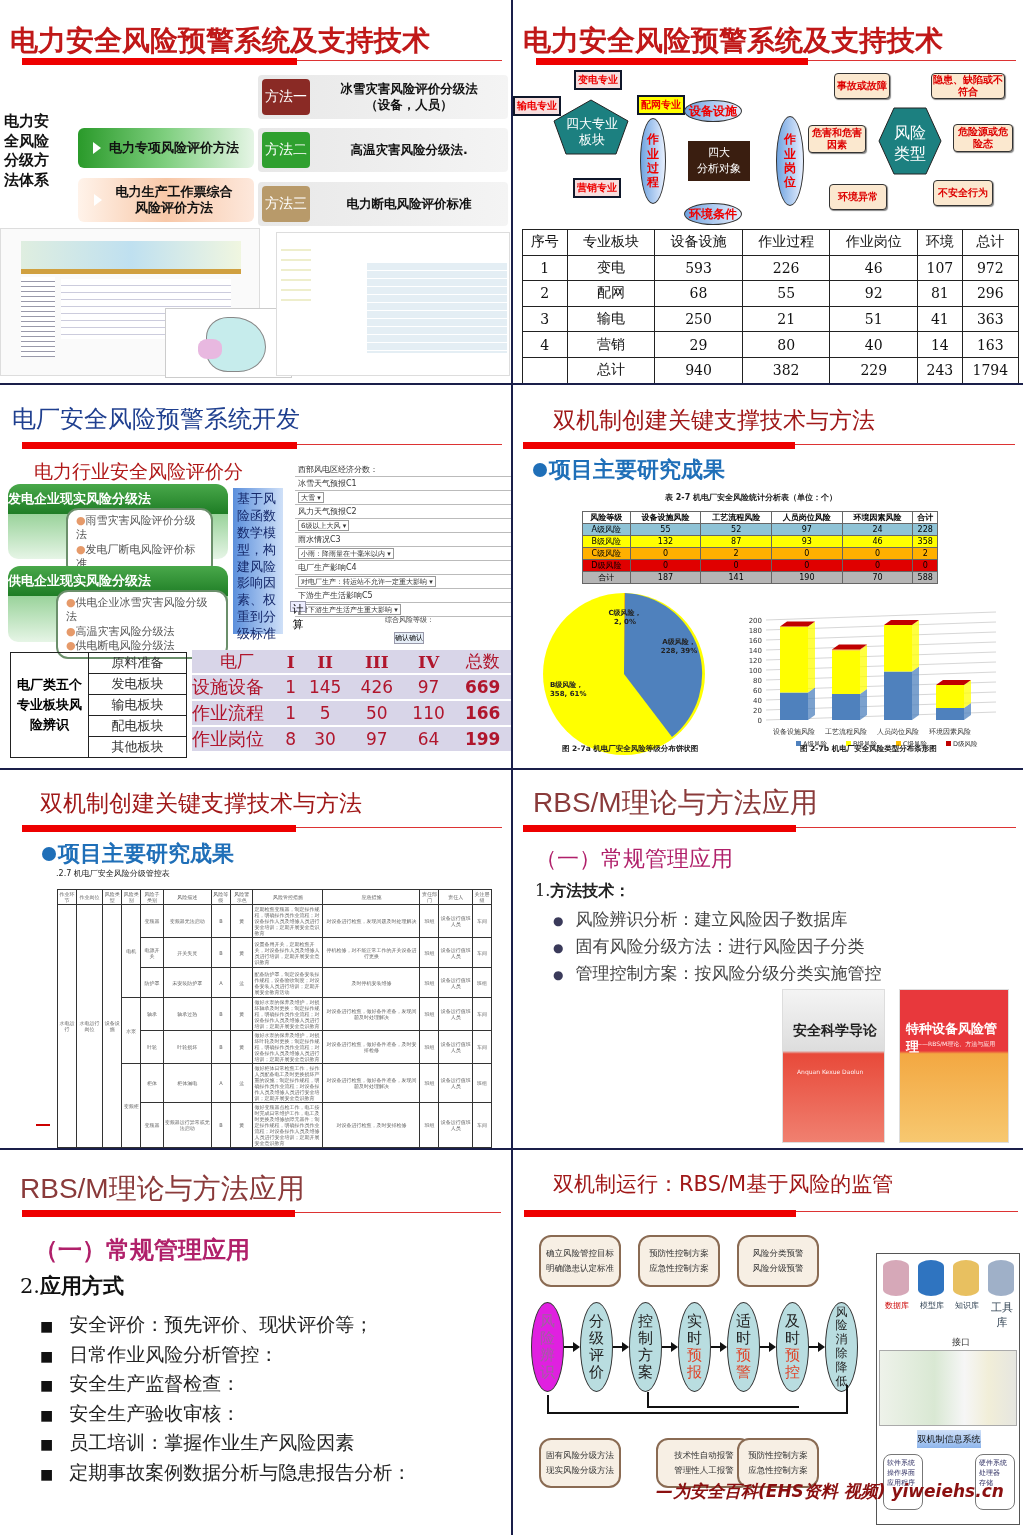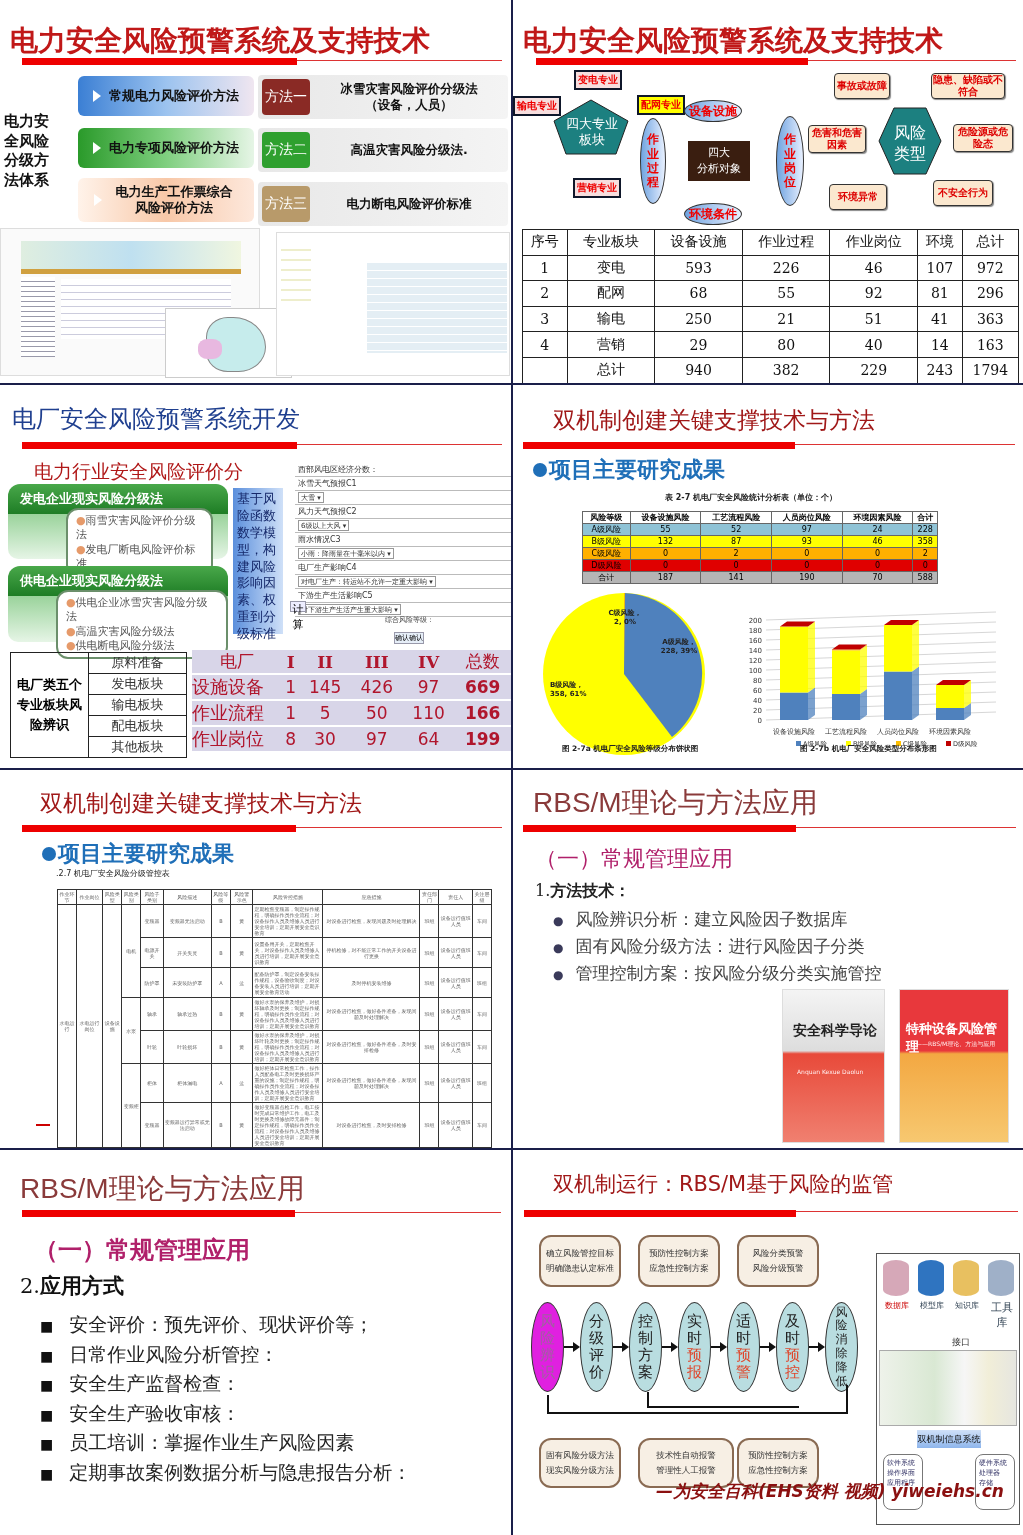--- a/index.html
+++ b/index.html
@@ -22,21 +22,21 @@
 .arrow-r{display:inline-block;width:0;height:0;border-top:6px solid transparent;border-bottom:6px solid transparent;border-left:8px solid #fff;margin-right:8px}
 
 
 .s2-lbl{position:absolute;font-size:10px;font-weight:bold;color:#e00;background:#f7dede;border:2px solid #0f172a;padding:1px 2px;white-space:nowrap}
 .s2-risk{position:absolute;font-size:10px;font-weight:bold;color:#d00;background:#fbe8cf;border:1px solid #333;border-radius:4px;box-shadow:1px 1px 1px #888;text-align:center;line-height:1.2;display:flex;align-items:center;justify-content:center}
 .s2-ellipse{position:absolute;background:linear-gradient(90deg,#6fa3e0,#e8f0ff);border:1px solid #333;border-radius:50%;display:flex;align-items:center;justify-content:center;color:#e00;font-weight:bold;font-size:12px;text-align:center;line-height:1.2}
 table.s2t{position:absolute;left:522px;top:229px;width:497px;border-collapse:collapse;font-family:"DejaVu Serif",serif;font-size:14px}
 table.s2t td,table.s2t th{border:1px solid #222;text-align:center;height:25.6px;font-weight:normal;color:#111}
 
 
-.s3-green{position:absolute;left:8px;width:220px;height:30px;background:linear-gradient(180deg,#49a84a,#1e7d25);color:#fff;font-weight:bold;font-size:13px;border-radius:12px 12px 0 0;display:flex;align-items:center;padding-left:12px}
+.s3-green{position:absolute;left:8px;width:220px;height:30px;background:linear-gradient(180deg,#49a84a,#1e7d25);color:#fff;font-weight:bold;font-size:13px;border-radius:12px 12px 0 0;display:flex;align-items:center;}
 .s3-greenbody{position:absolute;left:8px;width:220px;background:linear-gradient(180deg,#9ad39b,#e6f5e6);border-radius:0 0 10px 10px}
 .s3-box{position:absolute;background:#fff;border:2px solid #6b8f6b;border-radius:12px;font-family:"DejaVu Serif",serif;font-size:11px;color:#555;padding:4px 8px;line-height:1.3}
 .s3-box .dot{color:#e69a6a}
 .s3-form{position:absolute;left:295px;top:463px;width:216px;font-size:8px;color:#333}
 .s3-form .row{border-bottom:1px solid #bbb;height:14px;line-height:14px;padding-left:3px;white-space:nowrap;overflow:hidden}
 .s3-form .sel{display:inline-block;border:1px solid #999;background:#fff;height:11px;line-height:10px;padding:0 2px;font-size:7px}
 table.s3ta{position:absolute;left:10px;top:652px;border-collapse:collapse;font-size:13px}
 table.s3ta td{border:1px solid #222;text-align:center;height:21px}
 table.s3tb{position:absolute;left:192px;top:650px;width:319px;border-collapse:collapse;background:#d8d5e8;color:#b0162d;font-size:17px}
 table.s3tb td{text-align:center;height:23px;border-bottom:2px solid #fff;font-family:"DejaVu Sans",sans-serif}
@@ -65,24 +65,20 @@
 
 <div class="grid">
 
 <div class="slide" style="left:0;top:0;width:511px;height:383px">
   <div class="title" style="left:10px;top:22px;font-size:28px;color:#c01818">电力安全风险预警系统及支持技术</div>
   <div class="ubar" style="left:22px;top:58px;width:275px"></div>
   <div class="uline" style="left:297px;top:60px;width:205px"></div>
 
   <div class="abs" style="left:4px;top:112px;width:56px;font-weight:bold;font-size:15px;line-height:1.3;color:#111">电力安全风险分级方法体系</div>
 
-  <div class="s1-method" style="top:76px;width:176px;background:linear-gradient(90deg,#3b7fd4,#9cc3ef,#f0e6f0)">
-    <span class="arrow-r"></span>
-        <span>常规电力风险评价方法</span>
-  </div>
   <div class="s1-method" style="top:128px;width:176px;background:linear-gradient(90deg,#2a9a2a,#7fcf7f,#e6f5e6)">
     <span class="arrow-r"></span>
         <span>电力专项风险评价方法</span>
   </div>
   <div class="s1-method" style="top:178px;width:176px;height:44px;background:linear-gradient(90deg,#fff3ea,#f8c8a8,#fde8dc)">
     <span class="arrow-r"></span>
         <span style="width:128px">电力生产工作票综合风险评价方法</span>
   </div>
 
   <div class="s1-right" style="top:75px">
@@ -660,21 +656,21 @@
         <div>应急性控制方案</div>
       </div>
       <div class="bubble" style="left: 737px; top: 1235px; width: 82px; height: 52px;">
         <div>风险分类预警</div>
         <div>风险分级预警</div>
       </div>
       <div class="bubble" style="left: 539px; top: 1438px; width: 82px; height: 50px;">
         <div>固有风险分级方法</div>
         <div>现实风险分级方法</div>
       </div>
-      <div class="bubble" style="left: 638px; top: 1438px; width: 96px; height: 50px;">
+      <div class="bubble" style="left: 656px; top: 1438px; width: 96px; height: 50px;">
         <div>技术性自动报警</div>
         <div>管理性人工报警</div>
       </div>
       <div class="bubble" style="left: 737px; top: 1438px; width: 82px; height: 50px;">
         <div>预防性控制方案</div>
         <div>应急性控制方案</div>
       </div>
     </div>
 
 <div class="abs" style="left:547px;top:1412px;width:300px;height:2px;background:#111"></div>

